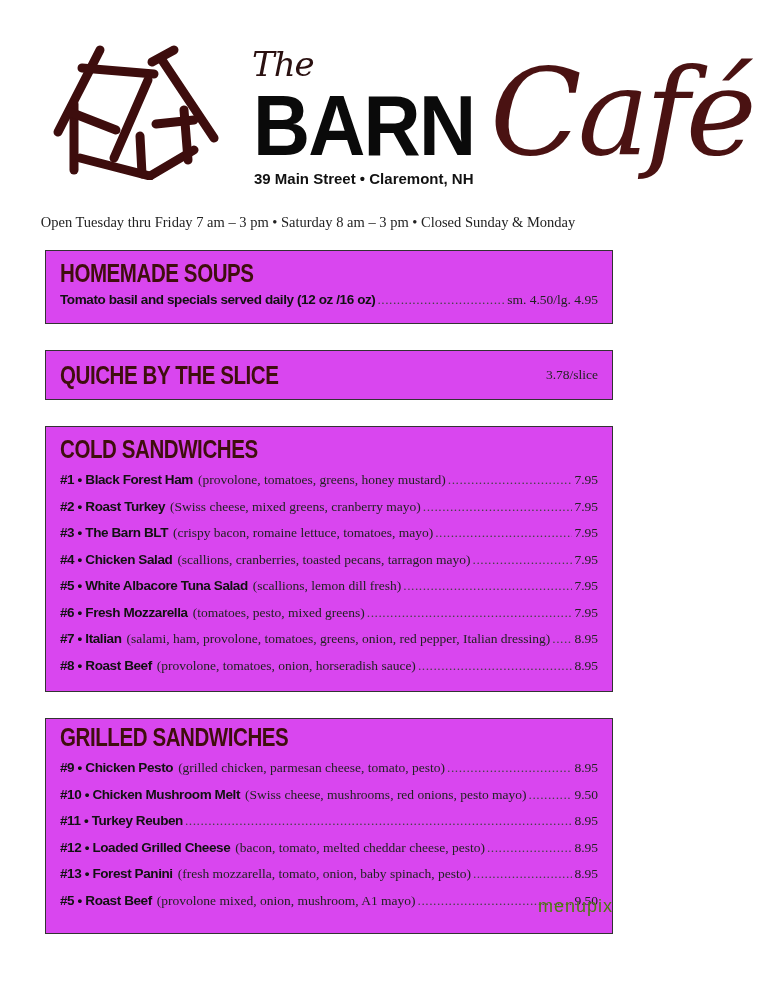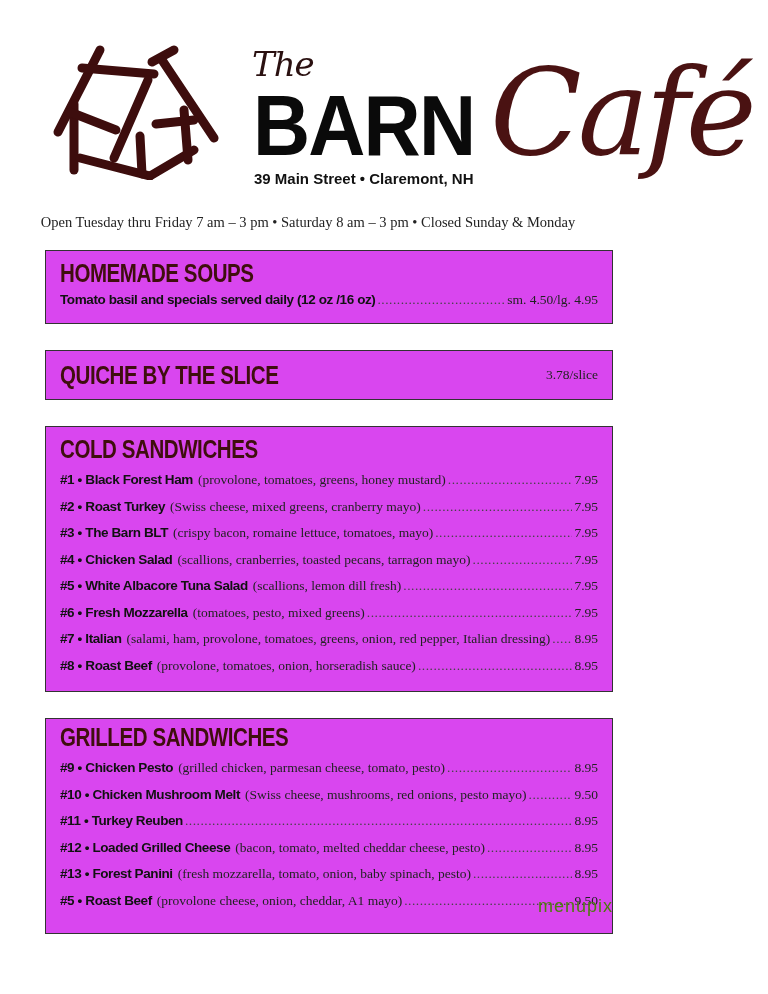--- a/index.html
+++ b/index.html
@@ -81,16 +81,16 @@
   <div class="row"><span class="num">#8 •</span>&nbsp;<span class="name">Roast Beef</span><span class="desc">(provolone, tomatoes, onion, horseradish sauce)</span><span class="dots"></span><span class="price">8.95</span></div>
 </div>
 
 <div class="box grilled">
   <div class="section-title">GRILLED SANDWICHES</div>
   <div class="row"><span class="num">#9 •</span>&nbsp;<span class="name">Chicken Pesto</span><span class="desc">(grilled chicken, parmesan cheese, tomato, pesto)</span><span class="dots"></span><span class="price">8.95</span></div>
   <div class="row"><span class="num">#10 •</span>&nbsp;<span class="name">Chicken Mushroom Melt</span><span class="desc">(Swiss cheese, mushrooms, red onions, pesto mayo)</span><span class="dots"></span><span class="price">9.50</span></div>
   <div class="row"><span class="num">#11 •</span>&nbsp;<span class="name">Turkey Reuben</span><span class="dots"></span><span class="price">8.95</span></div>
   <div class="row"><span class="num">#12 •</span>&nbsp;<span class="name">Loaded Grilled Cheese</span><span class="desc">(bacon, tomato, melted cheddar cheese, pesto)</span><span class="dots"></span><span class="price">8.95</span></div>
   <div class="row"><span class="num">#13 •</span>&nbsp;<span class="name">Forest Panini</span><span class="desc">(fresh mozzarella, tomato, onion, baby spinach, pesto)</span><span class="dots"></span><span class="price">8.95</span></div>
-  <div class="row"><span class="num">#5 •</span>&nbsp;<span class="name">Roast Beef</span><span class="desc">(provolone cheese, onion, cheddar, A1 mayo)</span><span class="dots"></span><span class="price">9.50</span></div>
+  <div class="row"><span class="num">#5 •</span>&nbsp;<span class="name">Roast Beef</span><span class="desc">(provolone mixed, onion, mushroom, A1 mayo)</span><span class="dots"></span><span class="price">9.50</span></div>
 </div>
 
 <div class="watermark">menupix</div>
 
 </body></html>

